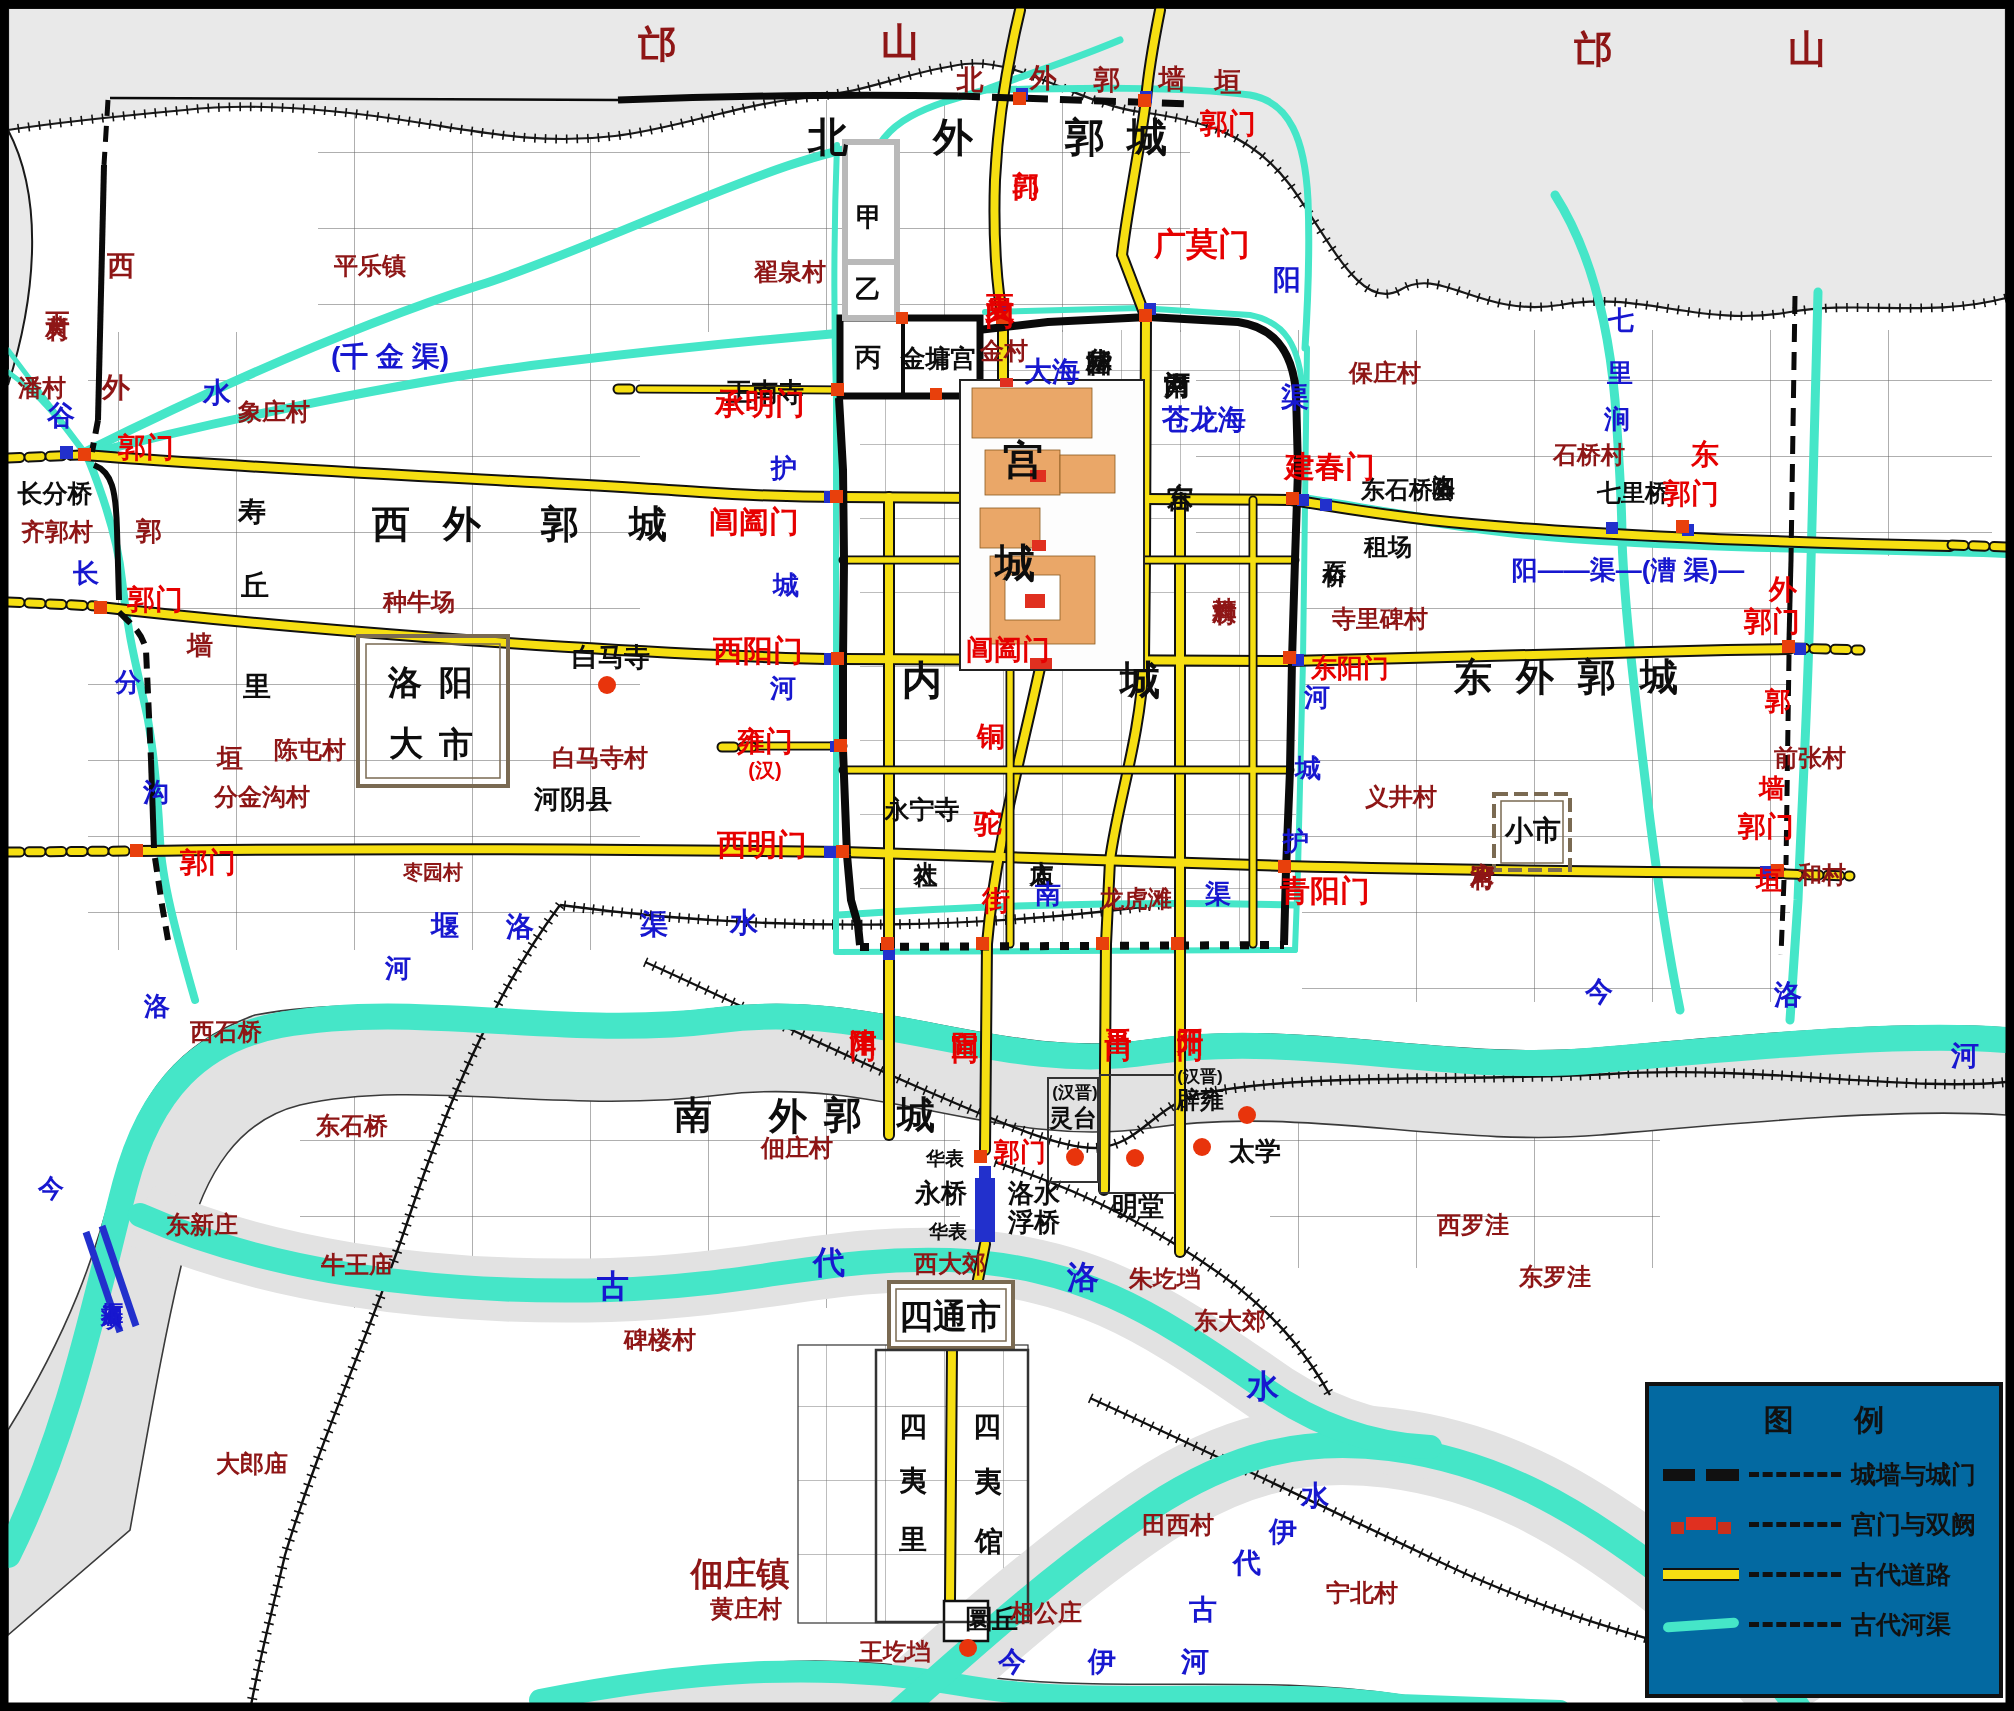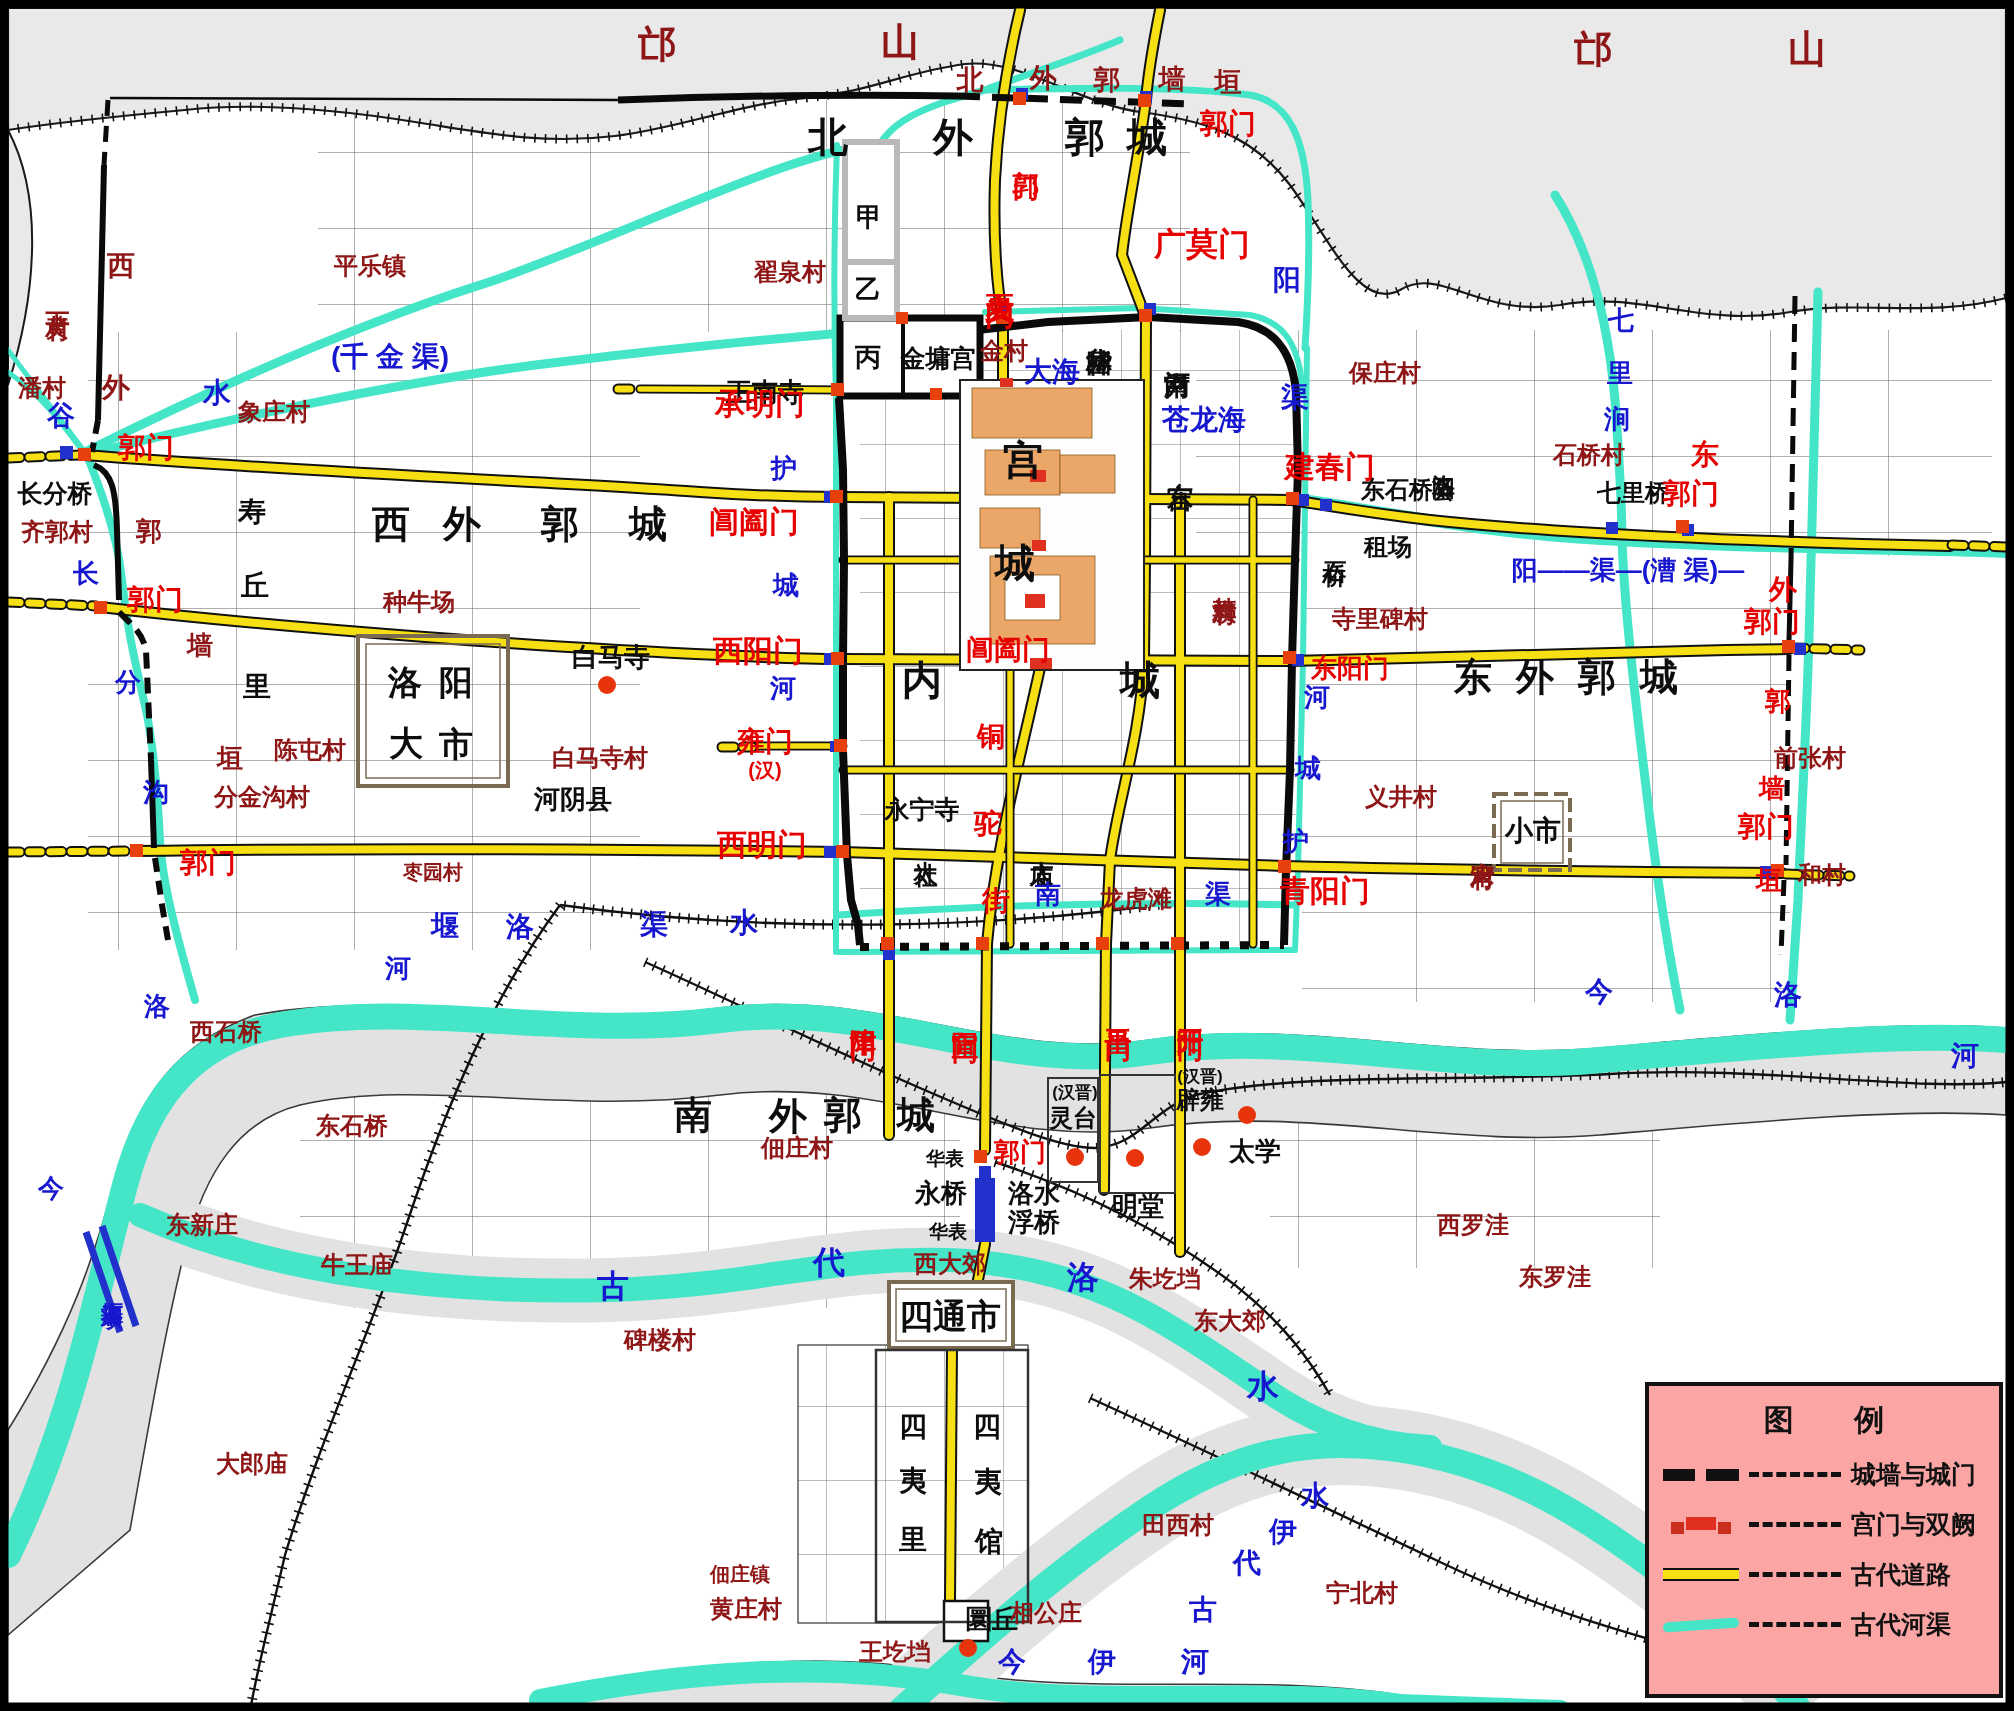--- a/index.html
+++ b/index.html
@@ -8,21 +8,21 @@
   #linework{position:absolute;left:0;top:0;z-index:1;}
   .lb{position:absolute;transform:translate(-50%,-50%);white-space:pre-line;line-height:1.12;
       z-index:5;text-align:center;pointer-events:none;}
   .lb-b{color:#0d0d0d;font-weight:700;font-family:"Liberation Sans",sans-serif;}
   .lb-g{color:#e60000;font-weight:700;font-family:"Liberation Sans",sans-serif;}
   .lb-v{color:#8e1616;font-weight:600;font-family:"Liberation Serif",serif;}
   .lb-w{color:#1717cf;font-weight:700;font-family:"Liberation Sans",sans-serif;}
   .vert{writing-mode:vertical-rl;text-orientation:upright;letter-spacing:2px;}
   .dot{position:absolute;width:18px;height:18px;border-radius:50%;background:#e8340c;
        transform:translate(-50%,-50%);z-index:4;}
-  #legend{position:absolute;left:1645px;top:1382px;width:358px;height:316px;background:#fca5a5;
+  #legend{position:absolute;left:1645px;top:1382px;width:358px;height:316px;background:#0369a1;
           border:4px solid #111;z-index:6;box-sizing:border-box;padding:10px 14px;}
   #legend-title{text-align:center;font-size:30px;font-weight:700;letter-spacing:26px;
                 color:#111;margin:4px 0 14px 26px;}
   .lg-row{display:flex;align-items:center;margin:17px 0;}
   .lg-sym{width:76px;height:18px;position:relative;flex:none;}
   .lg-sym-wall{height:12px;background:linear-gradient(90deg,#111 0 42%,transparent 42% 56%,#111 56% 100%);}
   .lg-sym-gate{background:
       linear-gradient(#e03020 0 0) center top 1px/30px 13px no-repeat,
       linear-gradient(#c8301c 0 0) left 8px bottom 0/13px 12px no-repeat,
       linear-gradient(#c8301c 0 0) right 8px bottom 0/13px 12px no-repeat;}
@@ -473,21 +473,21 @@
       <div class="lb lb-w" style="left: 1083px; top: 1278px; font-size: 32px;">洛</div>
       <div class="lb lb-w" style="left: 1263px; top: 1387px; font-size: 32px;">水</div>
       <div class="lb lb-w" style="left: 1203px; top: 1610px; font-size: 28px;">古</div>
       <div class="lb lb-w" style="left: 1247px; top: 1563px; font-size: 28px;">代</div>
       <div class="lb lb-w" style="left: 1283px; top: 1532px; font-size: 28px;">伊</div>
       <div class="lb lb-w" style="left: 1315px; top: 1496px; font-size: 28px;">水</div>
       <div class="lb lb-w" style="left: 1012px; top: 1662px; font-size: 28px;">今</div>
       <div class="lb lb-w" style="left: 1102px; top: 1662px; font-size: 28px;">伊</div>
       <div class="lb lb-w" style="left: 1195px; top: 1662px; font-size: 28px;">河</div>
       <div class="lb lb-v" style="left: 660px; top: 1340px; font-size: 24px;">碑楼村</div>
-      <div class="lb lb-v" style="left: 740px; top: 1574px; font-size: 20px;">佃庄镇</div>
+      <div class="lb lb-v" style="left: 740px; top: 1574px; font-size: 33px;">佃庄镇</div>
       <div class="lb lb-v" style="left: 746px; top: 1609px; font-size: 24px;">黄庄村</div>
       <div class="lb lb-b" style="left: 950px; top: 1316px; font-size: 34px;">四通市</div>
       <div class="lb lb-b" style="left: 913px; top: 1427px; font-size: 28px;">四</div>
       <div class="lb lb-b" style="left: 913px; top: 1481px; font-size: 28px;">夷</div>
       <div class="lb lb-b" style="left: 913px; top: 1540px; font-size: 28px;">里</div>
       <div class="lb lb-b" style="left: 987px; top: 1427px; font-size: 28px;">四</div>
       <div class="lb lb-b" style="left: 988px; top: 1482px; font-size: 28px;">夷</div>
       <div class="lb lb-b" style="left: 989px; top: 1542px; font-size: 28px;">馆</div>
       <div class="lb lb-b" style="left: 992px; top: 1620px; font-size: 26px;">圜丘</div>
       <div class="lb lb-v" style="left: 895px; top: 1652px; font-size: 24px;">王圪垱</div>

